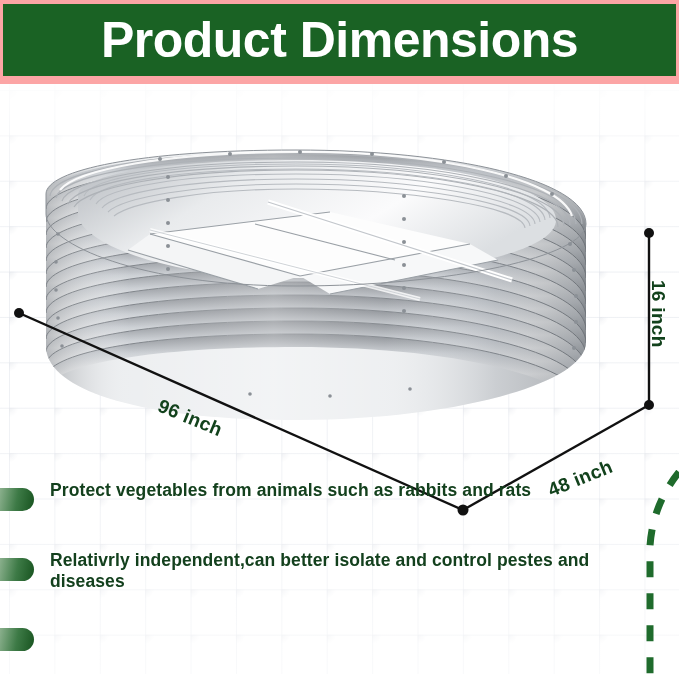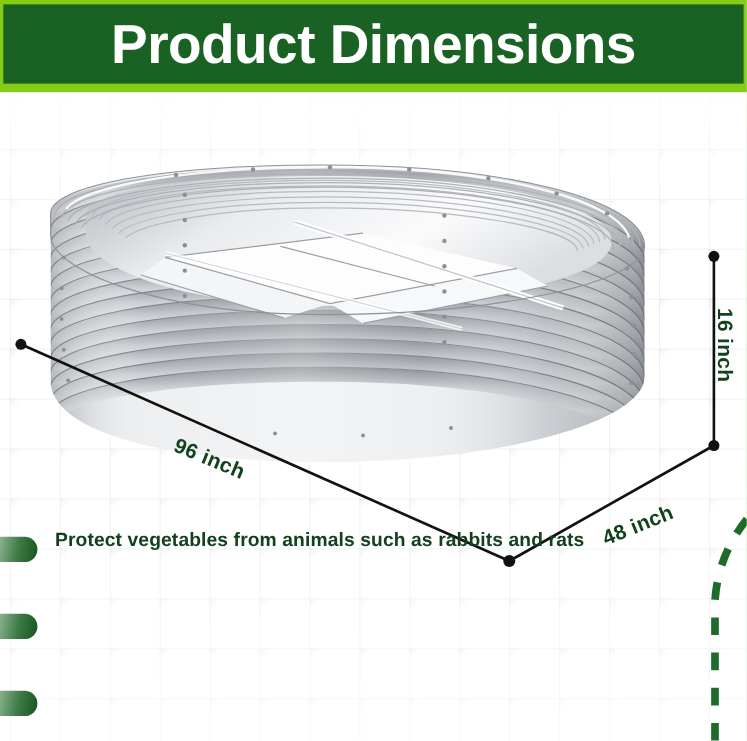--- a/index.html
+++ b/index.html
@@ -8,21 +8,21 @@
     background: #ffffff;
   }
   body {
     font-family: "Liberation Sans", sans-serif;
   }
   #page {
     position: relative;
     width: 679px;
     height: 674px;
     overflow: hidden;
-    background: #84cc16;
+    background: #fca5a5;
   }
 
   
   .bg-pattern {
     position: absolute;
     left: 0; top: 84px;
     width: 679px; height: 590px;
     background-color: #ffffff;
     background-image:
       radial-gradient(circle at 0 0, rgba(210,214,222,0.55) 0, rgba(210,214,222,0.0) 9px),
@@ -355,20 +355,21 @@
 
   <div class="features">
 
     <div class="feature-row">
       <span class="bullet-pill"></span>
       <span class="feature-text">Protect vegetables from animals such as rabbits and rats</span>
     </div>
 
     <div class="feature-row">
       <span class="bullet-pill"></span>
+      <span class="feature-text">Relativrly independent,can better isolate and control pestes and diseases</span>
     </div>
 
     <div class="feature-row">
       <span class="bullet-pill"></span>
     </div>
 
   </div>
 
   <div class="arc-wrap">
     <svg width="60" height="204" viewBox="0 0 60 204" xmlns="http://www.w3.org/2000/svg">

